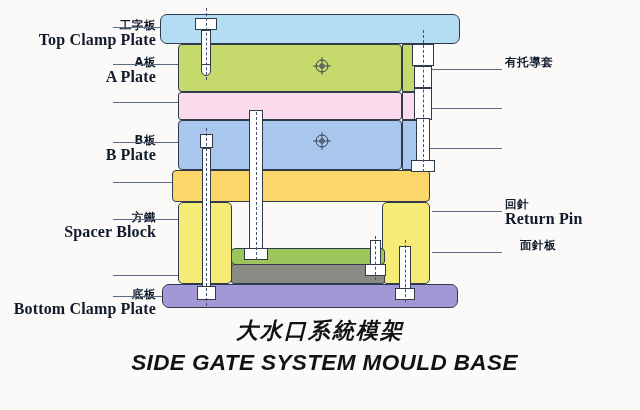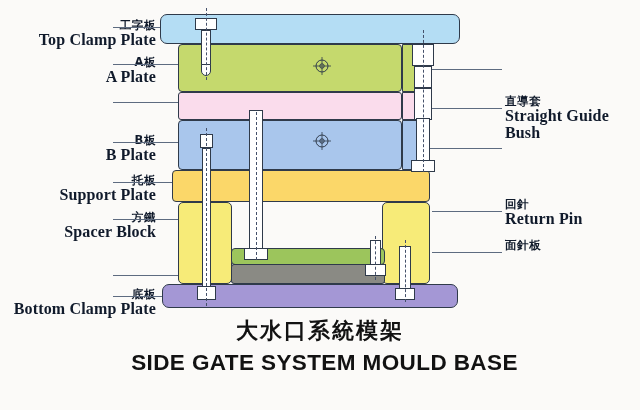--- a/index.html
+++ b/index.html
@@ -25,21 +25,21 @@
   
   .leader{position:absolute;background:#5d6b80;height:1px;}
 
   
   .plate{position:absolute;box-sizing:border-box;border:1px solid #2f3a4a;}
   .part{position:absolute;box-sizing:border-box;}
   .wht{background:#ffffff;border:1px solid #2f3a4a;}
   .dash{position:absolute;border-left:1px dashed #44506a;width:0;}
 
   
-  #title{position:absolute;left:0;right:0;text-align:center;color:#121212;}
+  #title{position:absolute;left:0;right:0;text-align:center;color:#121212;font-style:italic;}
   #title .t-cn{font-size:22px;font-weight:700;letter-spacing:2px;
       font-family:"DejaVu Sans","Liberation Sans",sans-serif;}
   #title .t-en{font-size:22.5px;font-weight:700;letter-spacing:.4px;
       font-family:"Liberation Sans","DejaVu Sans",sans-serif;}
 
   svg.tgt{position:absolute;overflow:visible;}
 </style>
 </head>
 <body>
 
@@ -50,53 +50,46 @@
     <div class="en">Top Clamp Plate</div>
   </div>
   <div class="lbl left" style="right:484px;top:57px;">
     <div class="cn">A板</div>
     <div class="en">A Plate</div>
   </div>
   <div class="lbl left" style="right:484px;top:135px;">
     <div class="cn">B板</div>
     <div class="en">B Plate</div>
   </div>
-  <div class="lbl left" style="right:484px;top:175px;">
-    <div class="cn">托板</div>
-    <div class="en">Support Plate</div>
-  </div>
   <div class="lbl left" style="right:484px;top:212px;">
     <div class="cn">方鐵</div>
     <div class="en">Spacer Block</div>
   </div>
   <div class="lbl left" style="right:484px;top:289px;">
     <div class="cn">底板</div>
     <div class="en">Bottom Clamp Plate</div>
   </div>
 
   <div class="leader" style="left:113px;top:27px;width:66px;"></div>
   <div class="leader" style="left:113px;top:64px;width:66px;"></div>
   <div class="leader" style="left:113px;top:102px;width:66px;"></div>
   <div class="leader" style="left:113px;top:142px;width:66px;"></div>
   <div class="leader" style="left:113px;top:182px;width:66px;"></div>
   <div class="leader" style="left:113px;top:219px;width:66px;"></div>
   <div class="leader" style="left:113px;top:275px;width:112px;"></div>
   <div class="leader" style="left:113px;top:296px;width:82px;"></div>
 
   <div class="lbl right" style="left:505px;top:57px;">
-  </div>
-  <div class="lbl right" style="left:505px;top:96px;">
-    <div class="cn">直導套</div>
-    <div class="en">Straight Guide Bush</div>
+    <div class="cn">有托導套</div>
   </div>
   <div class="lbl right" style="left:505px;top:199px;">
     <div class="cn">回針</div>
     <div class="en">Return Pin</div>
   </div>
-  <div class="lbl right" style="left:505px;top:240px;text-align:right;">
+  <div class="lbl right" style="left:520px;top:240px;text-align:right;">
     <div class="cn">面針板</div>
   </div>
 
   <div class="leader" style="left:424px;top:69px;width:78px;"></div>
   <div class="leader" style="left:424px;top:108px;width:78px;"></div>
   <div class="leader" style="left:410px;top:148px;width:92px;"></div>
   <div class="leader" style="left:432px;top:211px;width:70px;"></div>
   <div class="leader" style="left:432px;top:252px;width:70px;"></div>
 
   <div class="plate" style="left:160px;top:14px;width:300px;height:30px;background:#b4ddf4;border-radius:7px;"></div>

